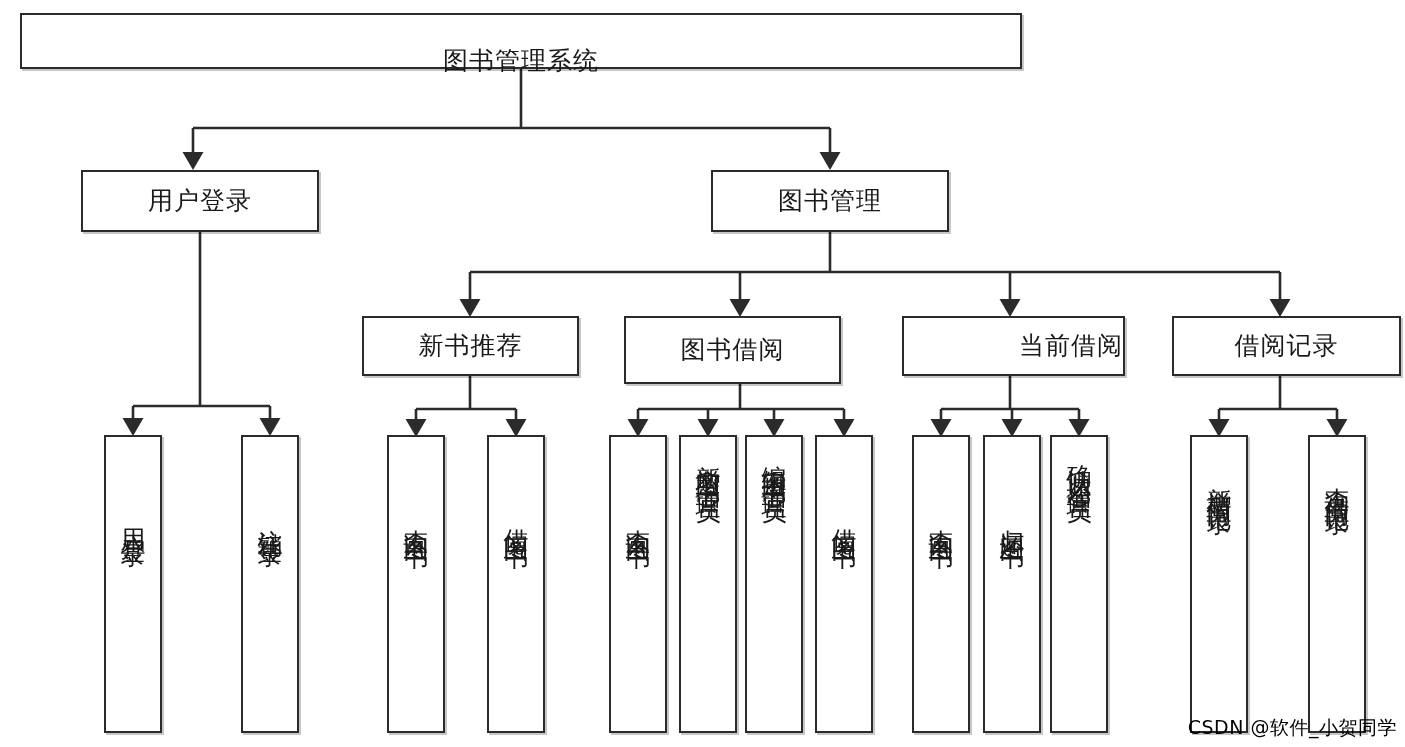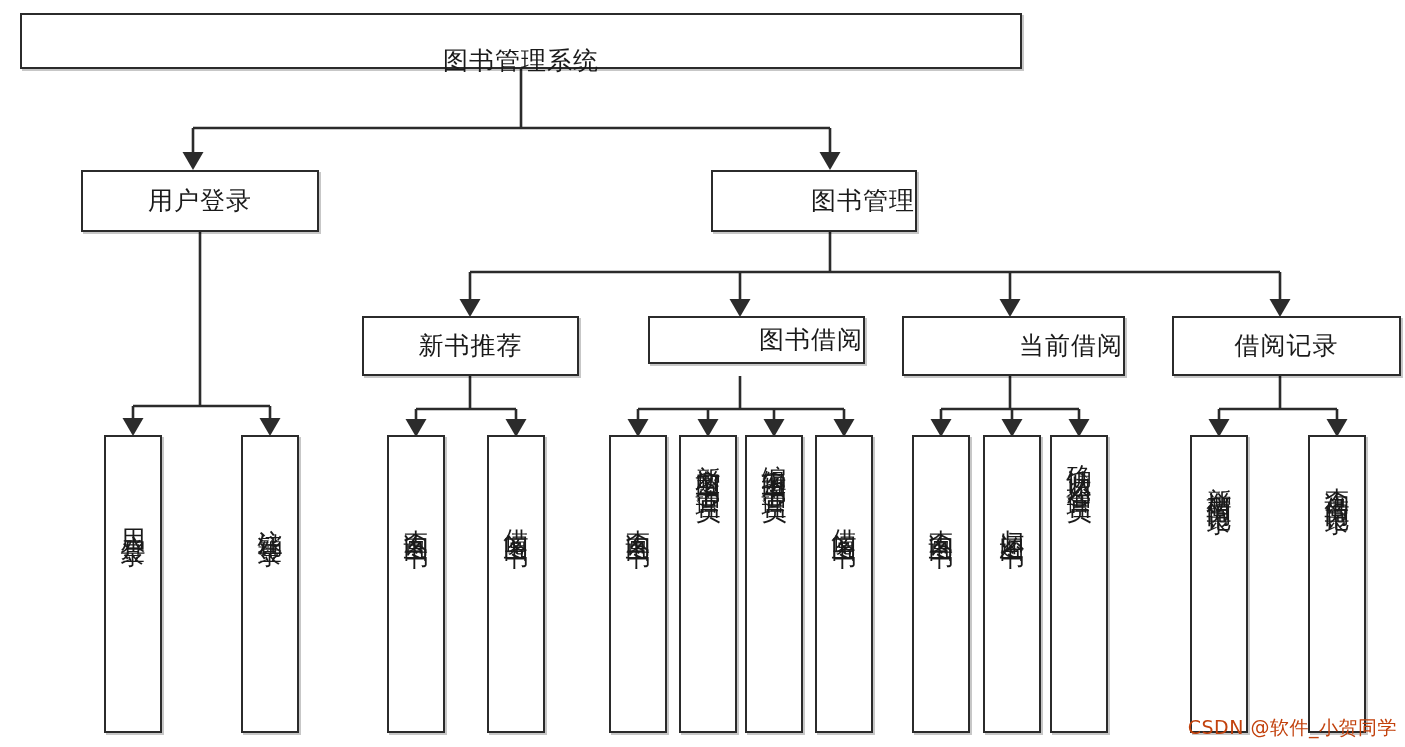--- a/index.html
+++ b/index.html
@@ -68,21 +68,21 @@
     white-space: nowrap;
   }
   .node.vert.tall-pad {
     padding-top: 8px;
   }
   #watermark {
     position: absolute;
     right: 8px;
     bottom: 6px;
     font-size: 19px;
-    color: #c2410c;
+    color: #000000;
     letter-spacing: 0.5px;
     z-index: 5;
     white-space: nowrap;
     font-family: "DejaVu Sans", "Liberation Sans", sans-serif;
   }
 </style>
 </head>
 <body>
 
 <div id="canvas">
@@ -135,28 +135,28 @@
     <path d="M1337,409 L1337,427" stroke="#2b2b2b" stroke-width="2.6" fill="none" marker-end="url(#arrow)"></path>
   </svg>
 
   <div class="node horiz root" style="left:20px; top:13px; width:1002px; height:56px;">
     <span class="label">图书管理系统</span>
   </div>
 
   <div class="node horiz" style="left:81px; top:170px; width:238px; height:62px;">
     <span class="label">用户登录</span>
   </div>
-  <div class="node horiz" style="left:711px; top:170px; width:206px; height:62px;justify-content:flex-end;">
+  <div class="node horiz" style="left:711px; top:170px; width:238px; height:62px;">
     <span class="label">图书管理</span>
   </div>
 
   <div class="node horiz" style="left:362px; top:316px; width:217px; height:60px;">
     <span class="label">新书推荐</span>
   </div>
-  <div class="node horiz" style="left:648px; top:316px; width:217px; height:48px;justify-content:flex-end;">
+  <div class="node horiz" style="left:624px; top:316px; width:217px; height:68px;">
     <span class="label">图书借阅</span>
   </div>
   <div class="node horiz" style="left:902px; top:316px; width:223px; height:60px;justify-content:flex-end;">
     <span class="label">当前借阅</span>
   </div>
   <div class="node horiz" style="left:1172px; top:316px; width:229px; height:60px;">
     <span class="label">借阅记录</span>
   </div>
 
   <div class="node vert" style="left:104px; top:435px; width:58px; height:298px; padding-top:72px;">

